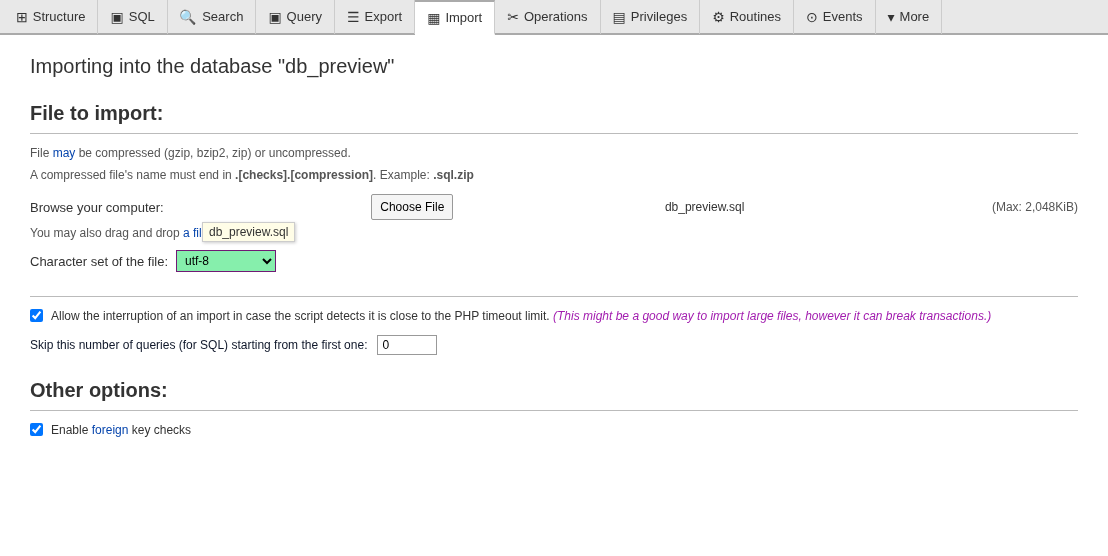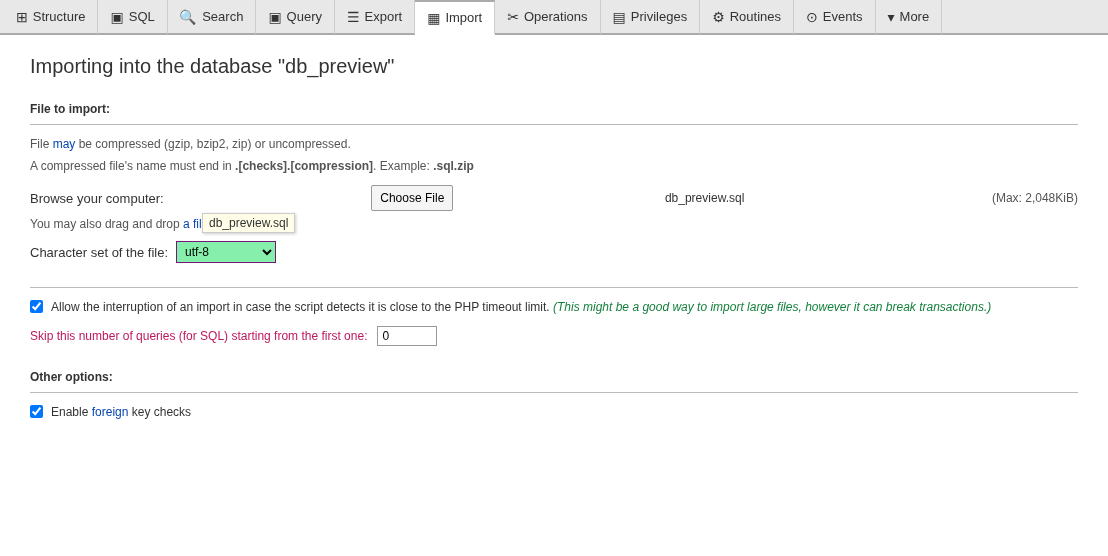--- a/index.html
+++ b/index.html
@@ -47,21 +47,21 @@
       font-weight: normal;
       margin-bottom: 24px;
       color: #333;
     }
 
     .section {
       margin-bottom: 24px;
     }
 
     .section-title {
-      font-size: 12px;
+      font-size: 20px;
       font-weight: bold;
       margin-bottom: 8px;
     }
 
     .info-text {
       font-size: 12px;
       color: #555;
       margin-bottom: 4px;
       line-height: 1.5;
     }
@@ -154,34 +154,34 @@
     }
 
     .checkbox-label {
       font-size: 12px;
       line-height: 1.5;
       color: #333;
     }
 
     .italic-text {
       font-style: italic;
-      color: #15803d;
+      color: #a21caf;
       margin-top: 15px;
     }
 
     .skip-row {
       display: flex;
       align-items: center;
       gap: 10px;
       margin: 6px 0;
     }
 
     .skip-label {
       font-size: 12px;
-      color: #be185d;
+      color: #0f172a;
       text-align: right;
     }
 
     .skip-input {
       width: 60px;
       padding: 2px 4px;
       font-size: 12px;
       border: 1px solid #999;
     }
 

